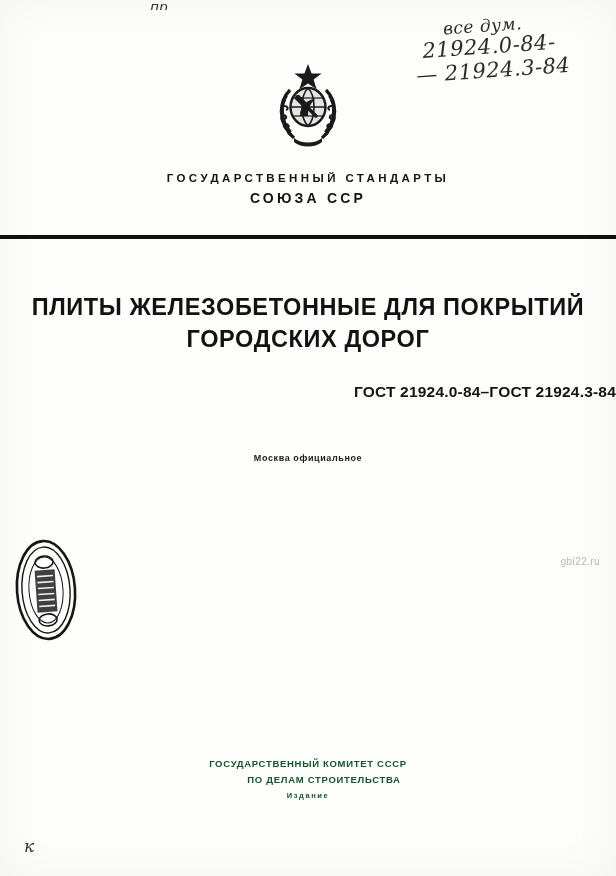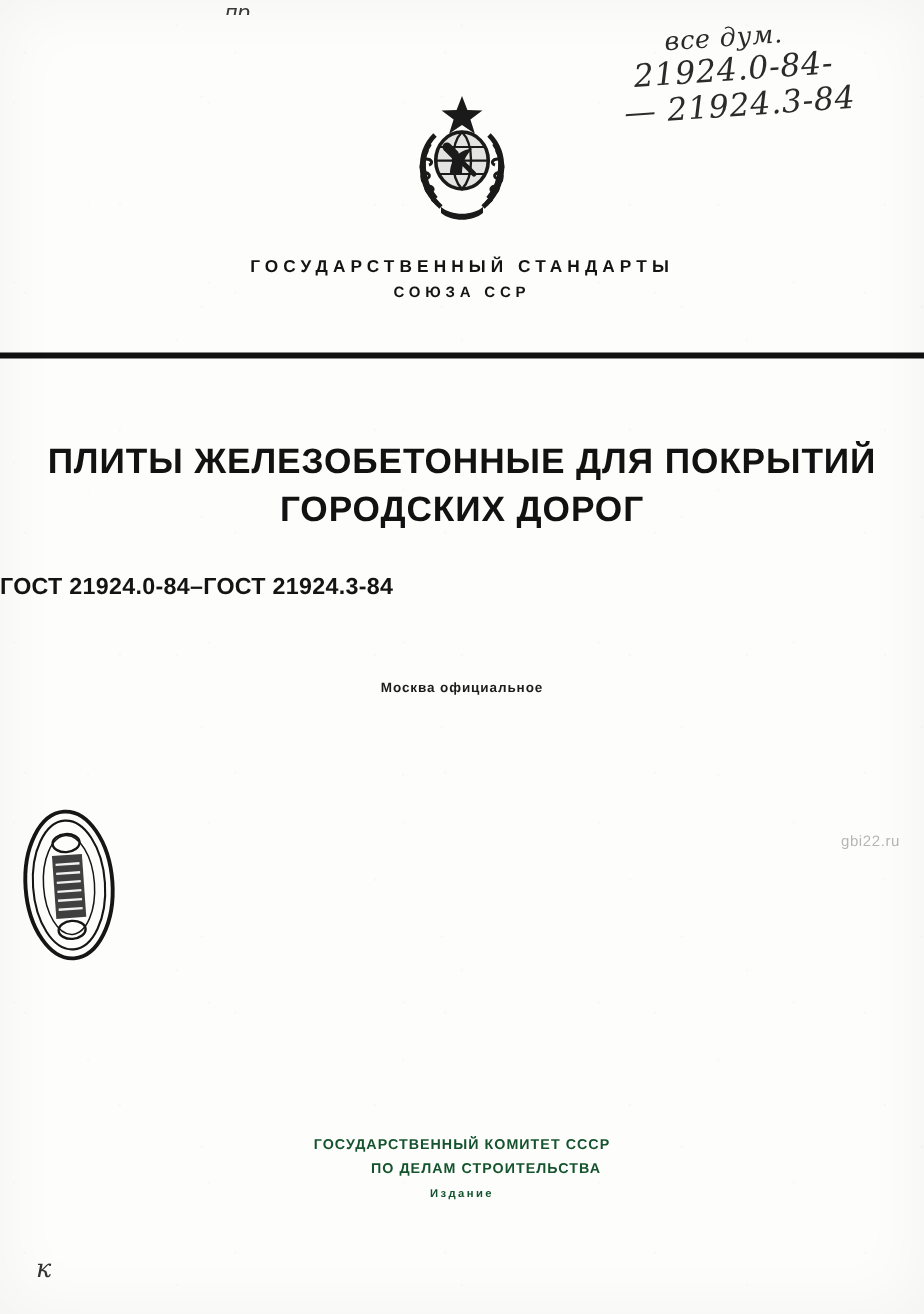--- a/index.html
+++ b/index.html
@@ -59,21 +59,21 @@
   .hw-1 { font-size: 17px; margin-left: 24px; letter-spacing: 0.5px; }
   .hw-2 { font-size: 21px; margin-left: 2px; letter-spacing: 0.5px; }
   .hw-3 { font-size: 21px; margin-left: -6px; letter-spacing: 0.5px; }
 
   .ink-top-left {
     position: absolute;
     top: 0px;
     left: 150px;
     width: 60px;
     height: 10px;
-    font-family: Liberation Sans, sans-serif;
+    font-family: Liberation Mono, monospace;
     font-style: italic;
     font-size: 15px;
     color: #3a3a3a;
     overflow: hidden;
   }
 
   
   .emblem-wrap {
     position: absolute;
     top: 62px;
@@ -96,21 +96,21 @@
     width: 100%;
     text-align: center;
   }
   .gost-header .l1 {
     font-size: 11.5px;
     font-weight: bold;
     letter-spacing: 3.4px;
     color: #141414;
   }
   .gost-header .l2 {
-    font-size: 10px;
+    font-size: 14px;
     font-weight: bold;
     letter-spacing: 3.2px;
     margin-top: 6px;
     color: #141414;
   }
 
   
   .rule {
     position: absolute;
     top: 235px;
@@ -133,21 +133,21 @@
     font-weight: bold;
     letter-spacing: 0.6px;
     color: #121212;
     line-height: 1.35;
   }
   .subtitle {
     position: absolute;
     top: 383px;
     left: 0;
     width: 100%;
-    text-align: left;
+    text-align: right;
     font-size: 15.5px;
     font-weight: bold;
     letter-spacing: 0.2px;
     color: #141414;
   }
   .edition {
     position: absolute;
     top: 453px;
     left: 0;
     width: 100%;

